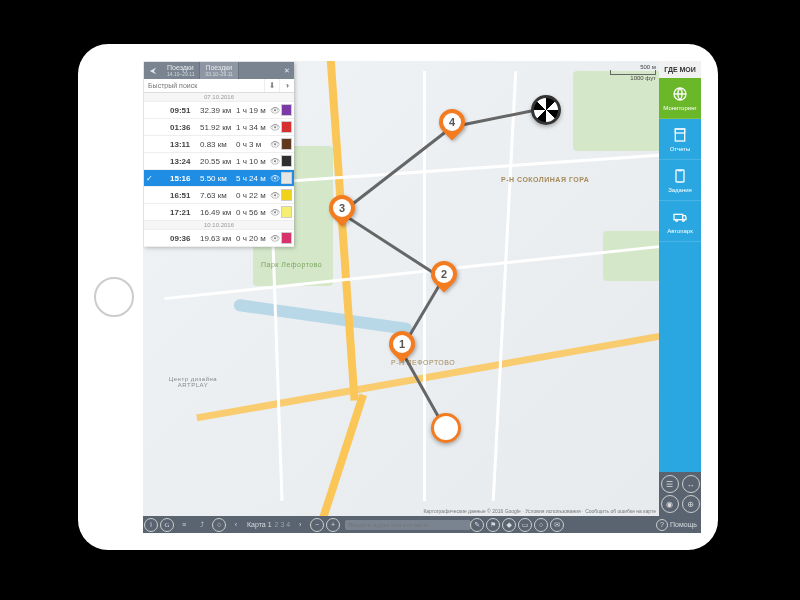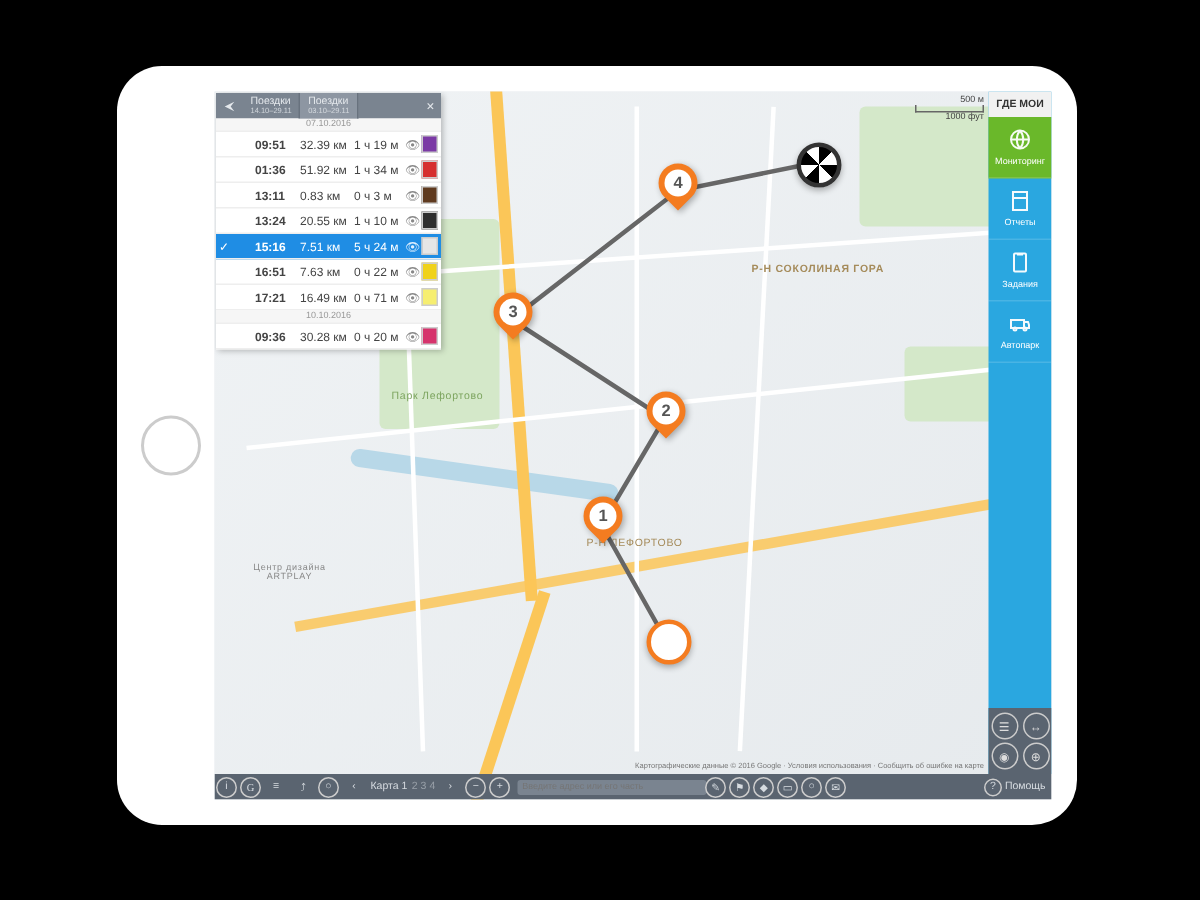--- a/index.html
+++ b/index.html
@@ -124,20 +124,25 @@
       <div class="tabbar">
         <div class="arrow">
             <svg width="8" height="8" viewBox="0 0 10 10">
               <path d="M1 5 L9 1 L6 5 L9 9 Z" fill="#e4e8ec"></path>
             </svg>
           </div>
         <div class="tab"><span>Поездки</span><span class="sub">14.10–29.11</span></div>
         <div class="tab active"><span>Поездки</span><span class="sub">03.10–29.11</span></div>
         <div class="close">✕</div>
       </div>
+      <div class="searchrow">
+        <input placeholder="Быстрый поиск" style="">
+        <div class="ic">⬇</div>
+        <div class="ic">◑</div>
+      </div>
       <div id="trips-body">
           <div class="daterow">07.10.2016</div>
           <div class="trip">
             <span class="chk"></span>
             <span class="t">09:51</span>
             <span class="d">32.39 км</span>
             <span class="du">1 ч 19 м</span>
             <span class="eye">👁</span>
             <span class="sw" style="background:#7b3aa5"></span>
           </div>
@@ -161,46 +166,46 @@
             <span class="chk"></span>
             <span class="t">13:24</span>
             <span class="d">20.55 км</span>
             <span class="du">1 ч 10 м</span>
             <span class="eye">👁</span>
             <span class="sw" style="background:#2f2f2f"></span>
           </div>
           <div class="trip sel">
             <span class="chk">✓</span>
             <span class="t">15:16</span>
-            <span class="d">7.51 км</span>
+            <span class="d">5.50 км</span>
             <span class="du">5 ч 24 м</span>
             <span class="eye">👁</span>
             <span class="sw" style="background:#e6e6e6"></span>
           </div>
           <div class="trip">
             <span class="chk"></span>
             <span class="t">16:51</span>
             <span class="d">7.63 км</span>
             <span class="du">0 ч 22 м</span>
             <span class="eye">👁</span>
             <span class="sw" style="background:#f0d21a"></span>
           </div>
           <div class="trip">
             <span class="chk"></span>
             <span class="t">17:21</span>
             <span class="d">16.49 км</span>
-            <span class="du">0 ч 71 м</span>
+            <span class="du">0 ч 56 м</span>
             <span class="eye">👁</span>
             <span class="sw" style="background:#f6ee70"></span>
           </div>
           <div class="daterow">10.10.2016</div>
           <div class="trip">
             <span class="chk"></span>
             <span class="t">09:36</span>
-            <span class="d">30.28 км</span>
+            <span class="d">19.63 км</span>
             <span class="du">0 ч 20 м</span>
             <span class="eye">👁</span>
             <span class="sw" style="background:#d6336c"></span>
           </div>
         </div>
     </div>
 
     <div class="rside">
       <div class="logo">ГДЕ МОИ</div>
       <div id="rnav">

